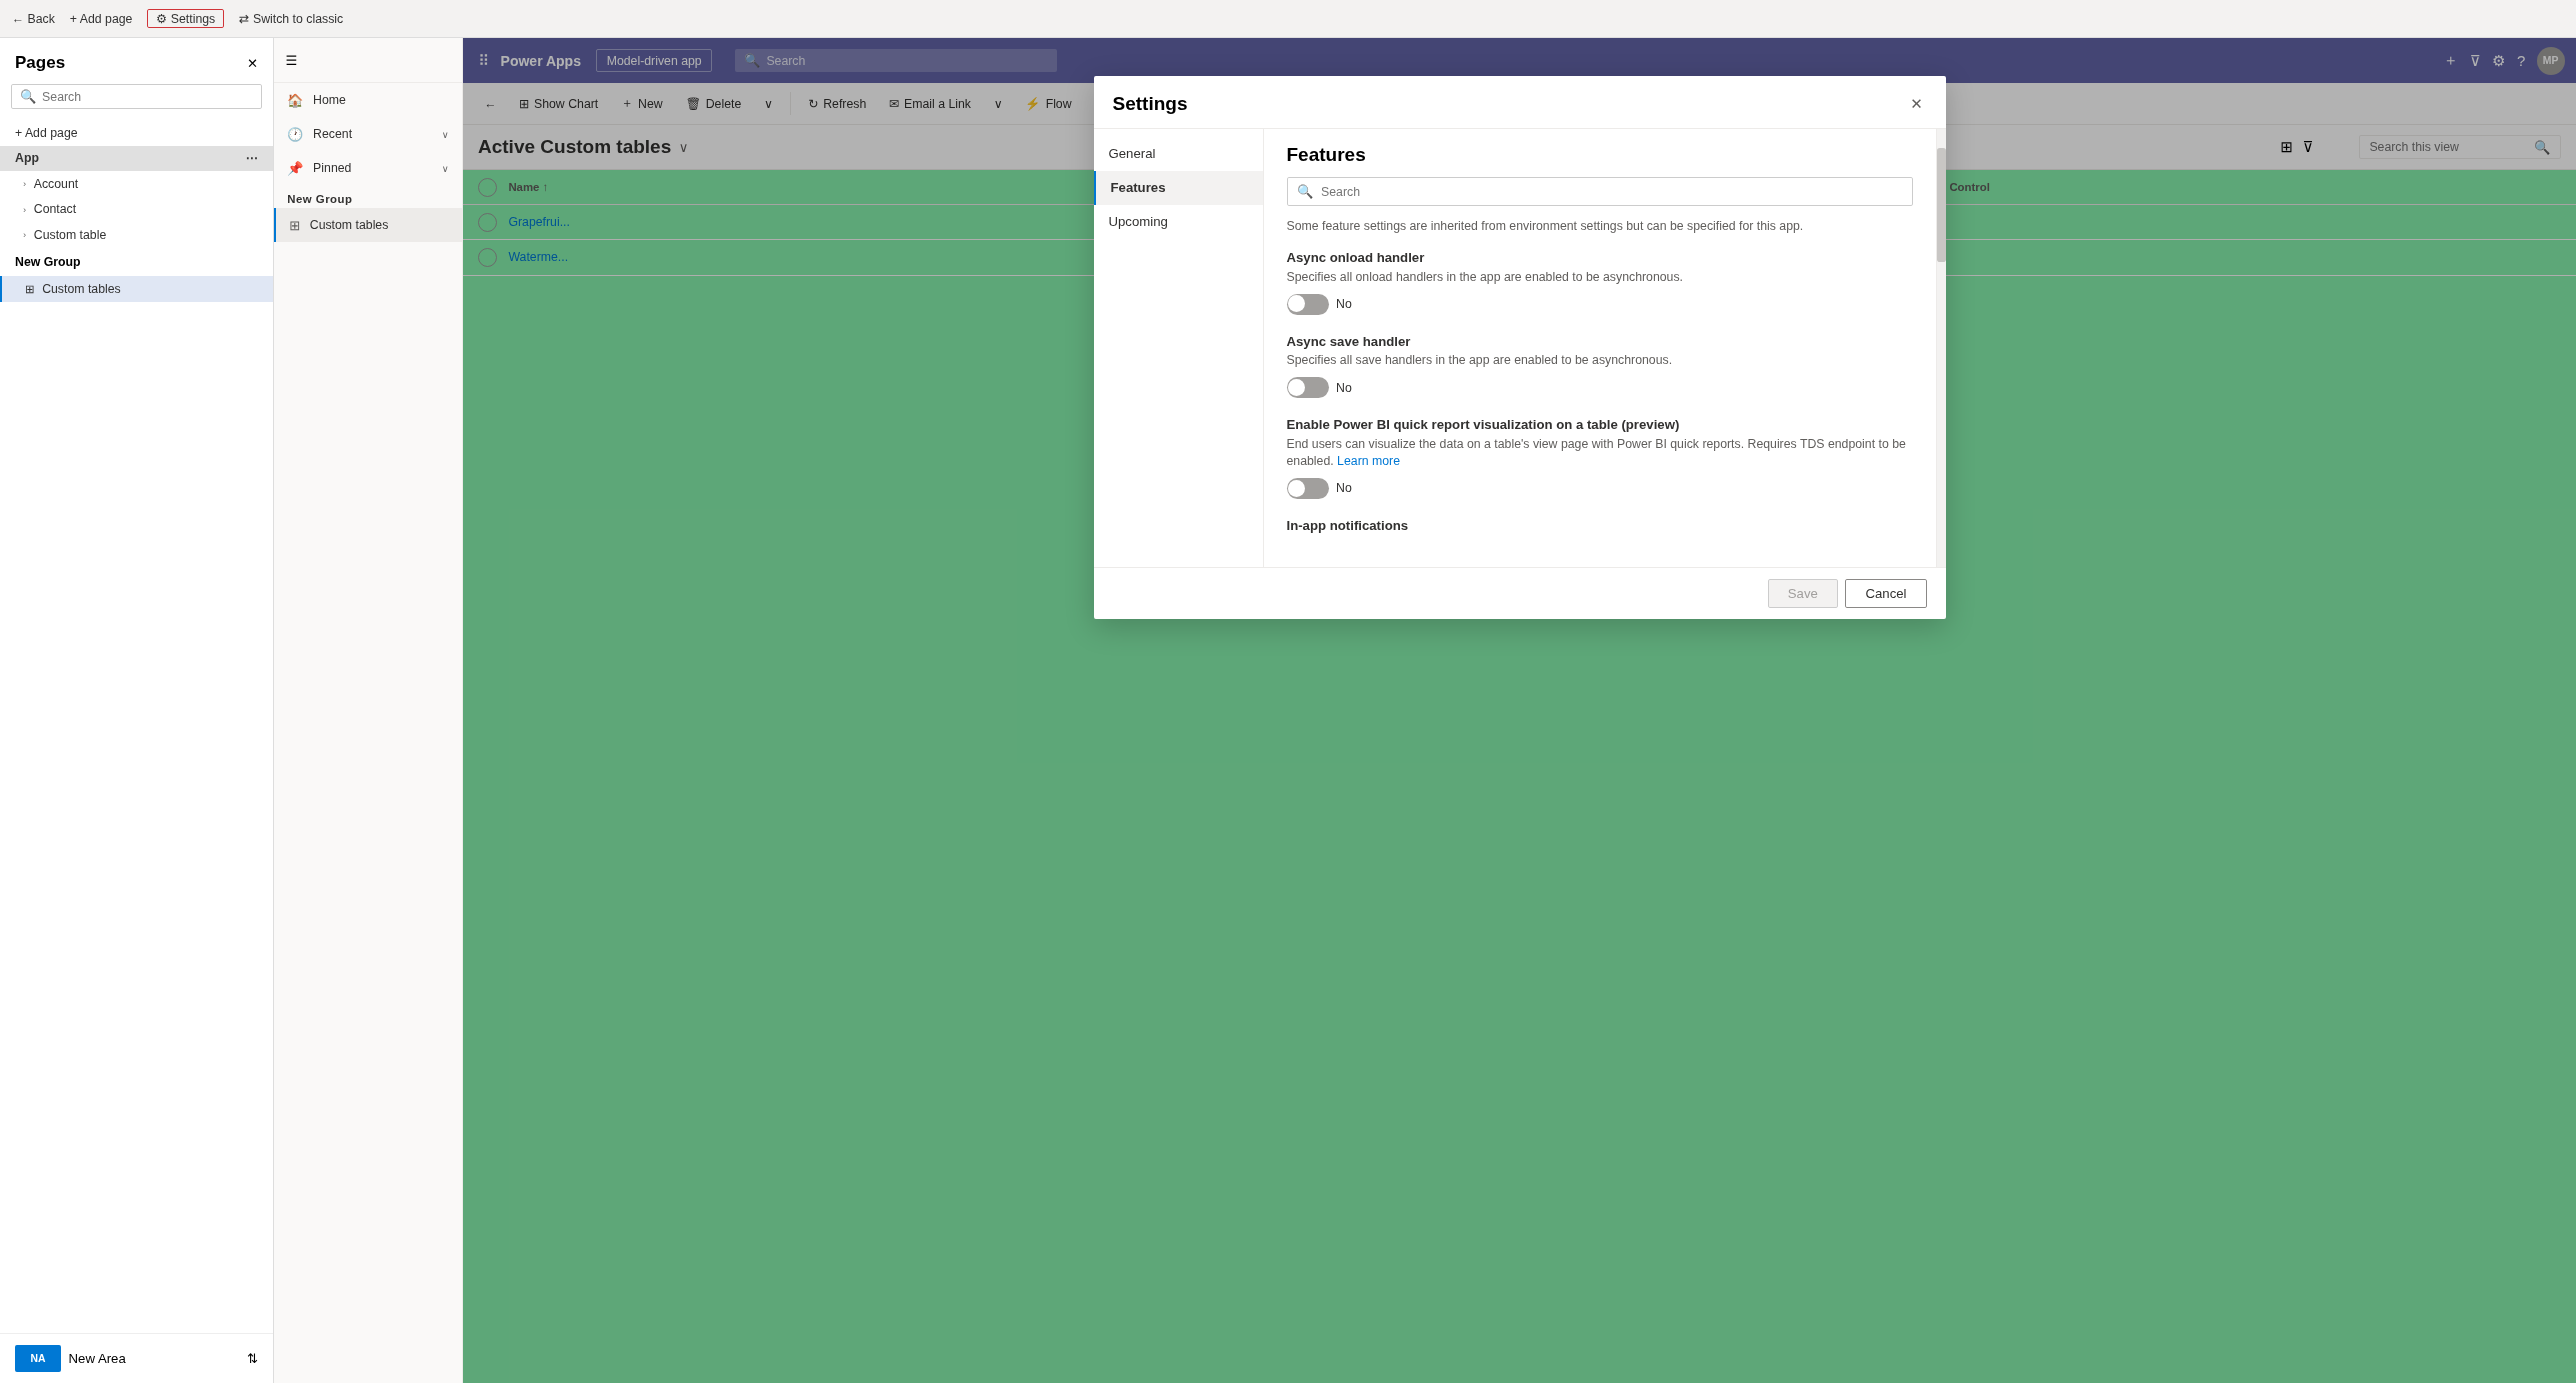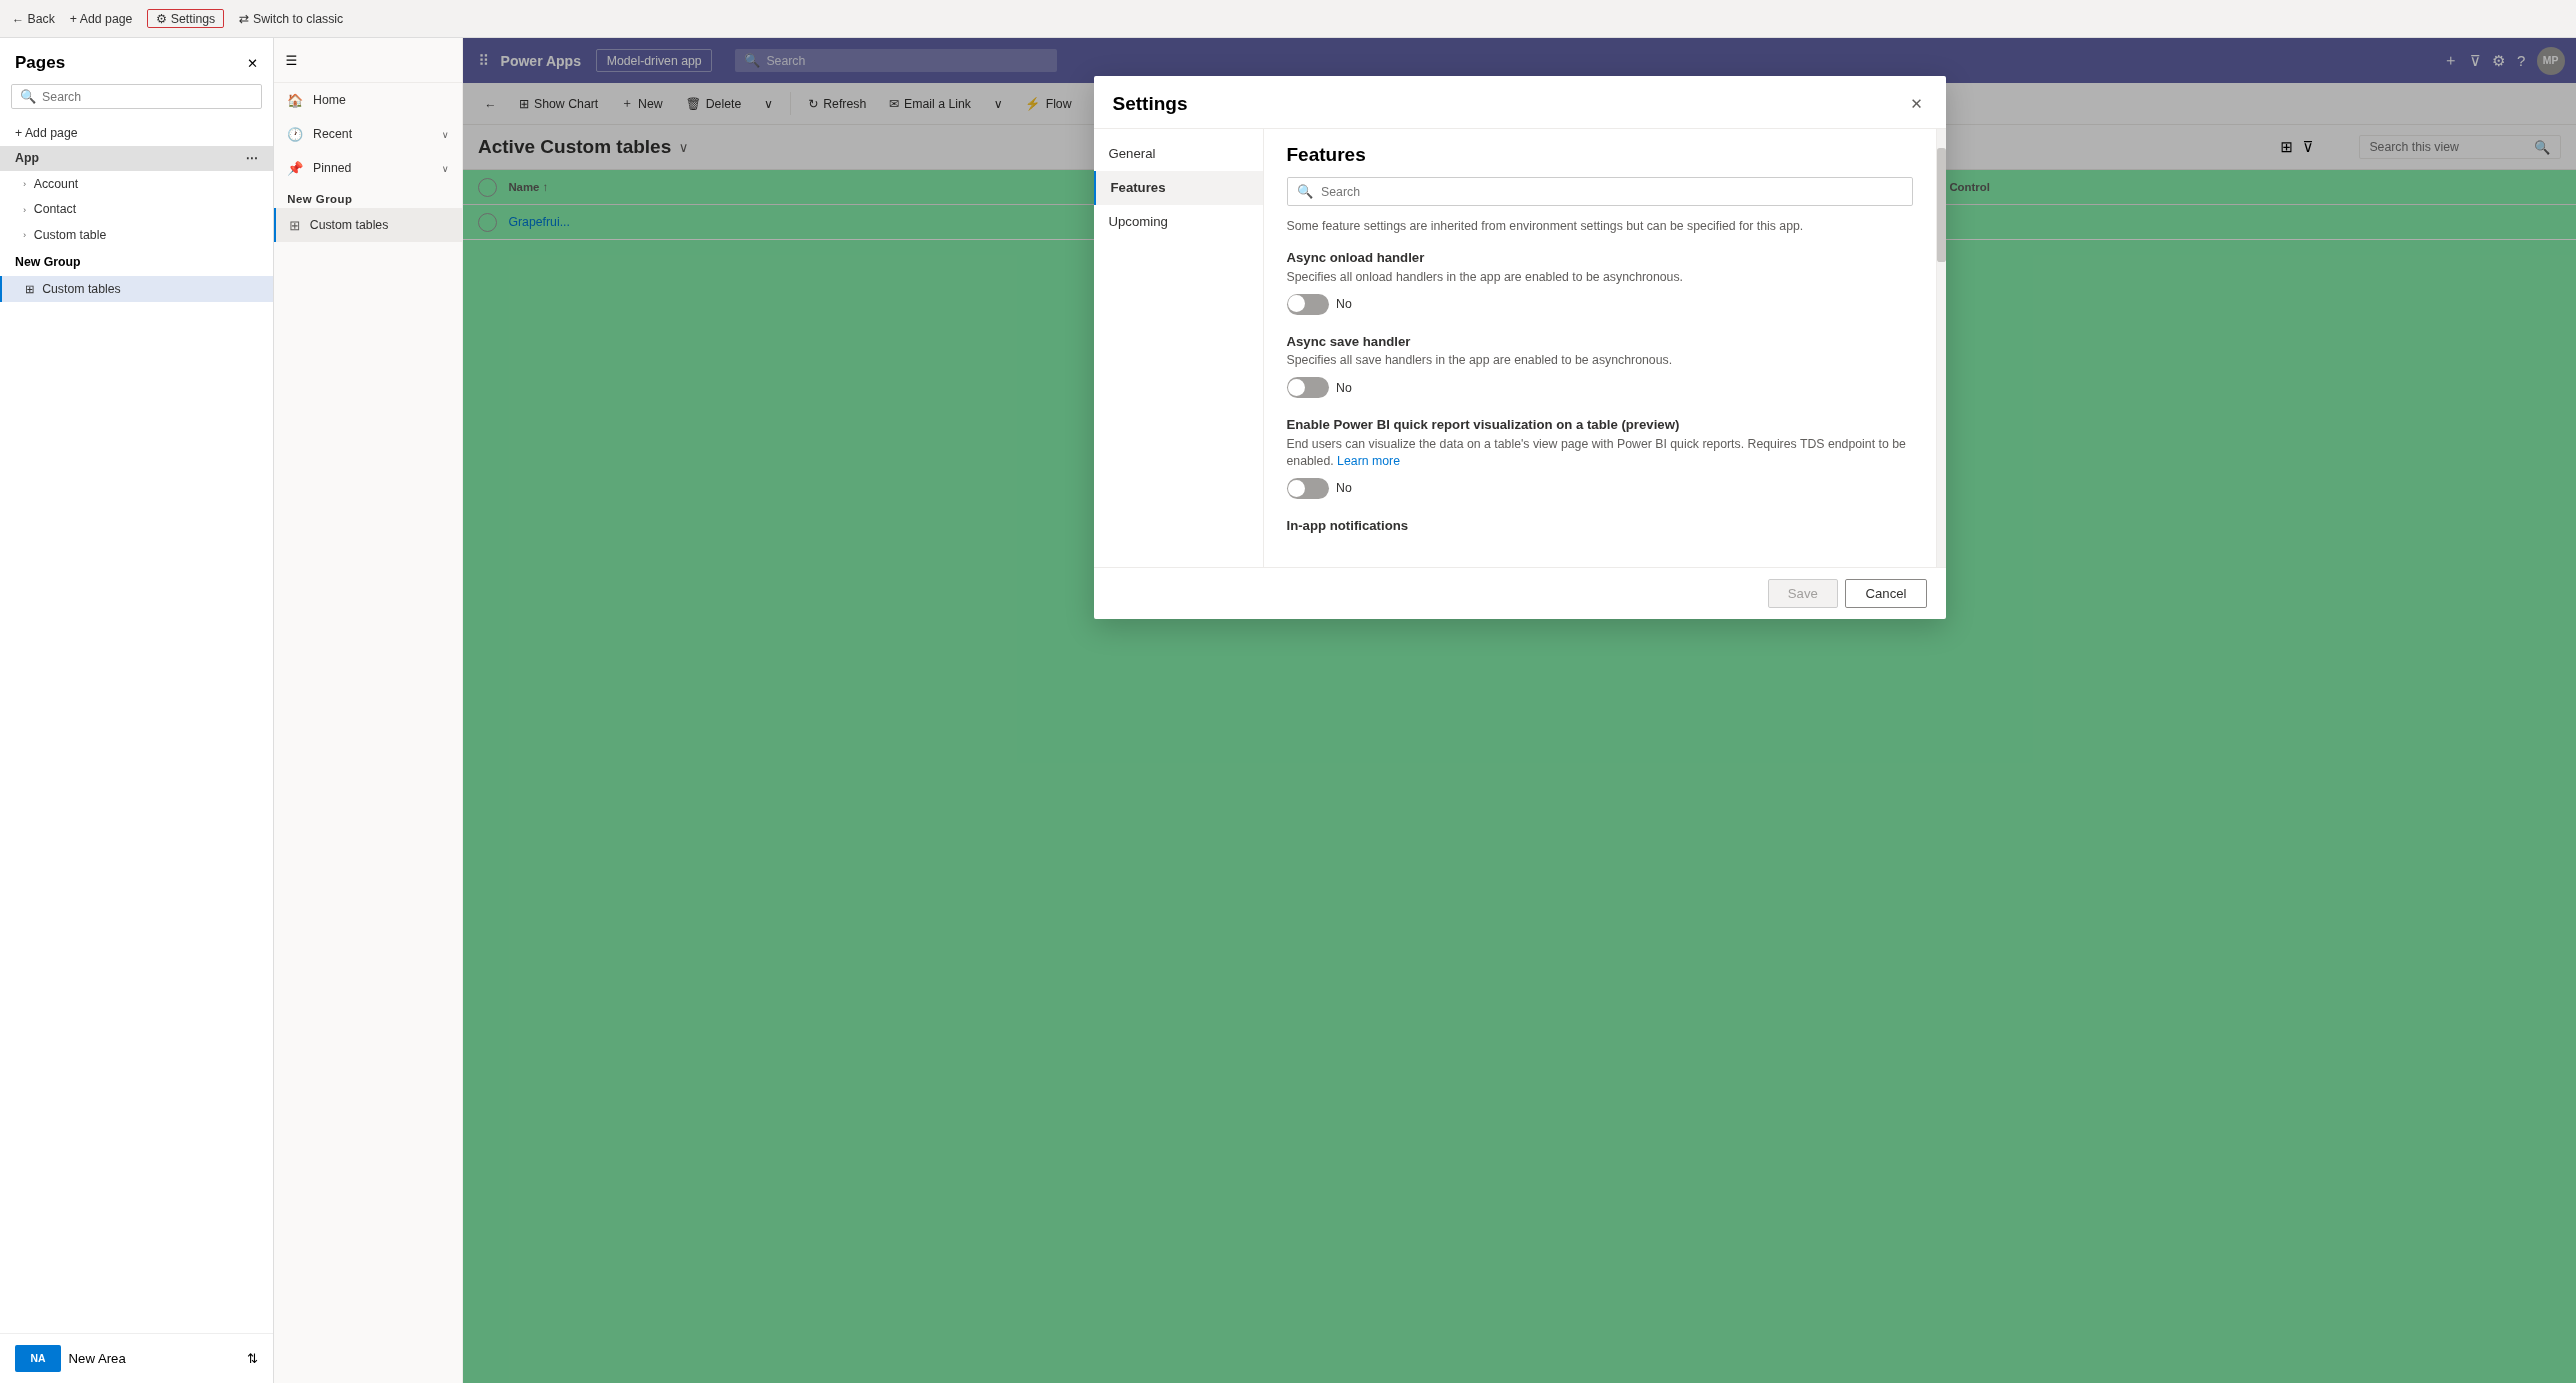--- a/index.html
+++ b/index.html
@@ -454,20 +454,26 @@
     <div class="table-container">
       <div class="table-header">
         <div class="table-checkbox" style="border-radius:50%; background: transparent;"></div>
         <div class="col-name">Name ↑</div>
         <div class="col-other">Display Name / Actions</div>
         <div class="col-other">Table Name / Control</div>
       </div>
       <div class="table-row-item">
         <div class="table-checkbox"></div>
         <div class="col-name"><a class="table-link">Grapefrui...</a></div>
+        <div class="col-other"></div>
+        <div class="col-other"></div>
+      </div>
+      <div class="table-row-item">
+        <div class="table-checkbox"></div>
+        <div class="col-name"><a class="table-link">Waterme...</a></div>
         <div class="col-other"></div>
         <div class="col-other"></div>
       </div>
     </div>
 
 
     <div class="dialog-overlay">
       <div class="dialog">
         <div class="dialog-header">
           <span class="dialog-title">Settings</span>

